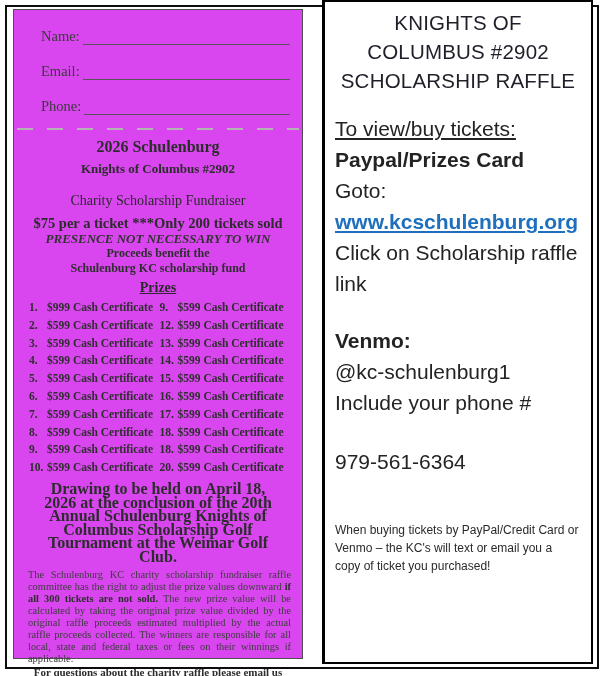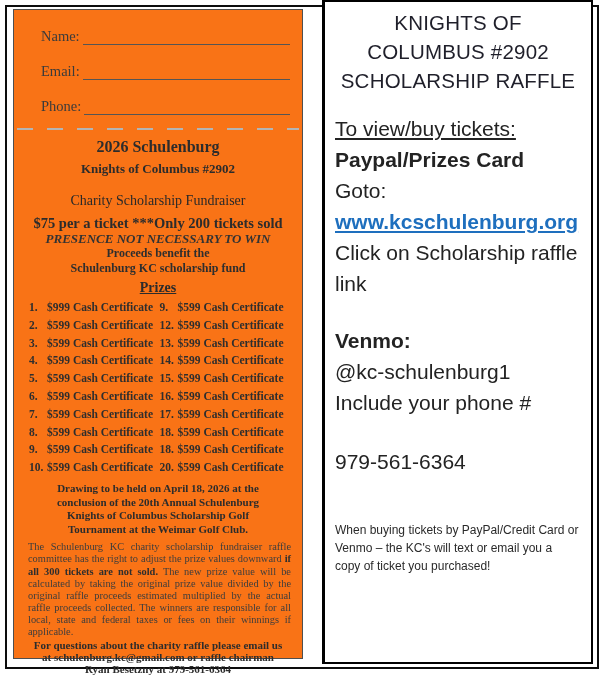--- a/index.html
+++ b/index.html
@@ -4,21 +4,21 @@
 <style>
   * { box-sizing: border-box; margin: 0; padding: 0; }
   html, body { width: 604px; height: 676px; background: #fff; overflow: hidden; }
   body { position: relative; font-family: "Liberation Serif", serif; }
 
   .frame { position: absolute; left: 5px; top: 5px; width: 594px; height: 664px;
            border: 2px solid #0d0d0d; }
 
   
   .ticket { position: absolute; left: 13px; top: 9px; width: 290px; height: 650px;
-            border: 1px solid #4f4f4f; color: #343434; background: #f97316; }
+            border: 1px solid #4f4f4f; color: #343434; background: #d946ef; }
   .stub { padding: 13px 12px 0 27px; }
   .stub-row { display: flex; align-items: flex-end; height: 22px; margin-bottom: 13px;
               font-size: 14.5px; color: #3b3b3b; }
   .stub-row .label { white-space: nowrap; }
   .stub-row .line { flex: 1; border-bottom: 1.5px solid #555; margin-left: 3px; height: 16px; }
 
   .perf { height: 2px; margin: 6px 3px 6px;
           background: repeating-linear-gradient(90deg, #b4b4b4 0 16px, transparent 16px 30px); }
 
   .center { text-align: center; }
@@ -31,21 +31,21 @@
   .t7 { font-size: 12px; font-weight: bold; line-height: 14.5px; color: #2e2e2e; }
   .prizes-title { font-size: 14px; font-weight: bold; text-decoration: underline;
                   line-height: 19px; margin-top: 3px; color: #2b2b2b; }
 
   .prizes { display: flex; justify-content: space-between; padding: 2px 12px 0 15px; }
   .pcol { width: 134px; }
   .prow { display: flex; font-size: 11.5px; font-weight: bold; line-height: 17.8px;
           white-space: nowrap; color: #2e2e2e; }
   .pnum { width: 18px; flex: none; }
 
-  .drawing { font-size: 11px; font-weight: bold; text-align: center; line-height: 13.6px;
+  .drawing { font-size: 16px; font-weight: bold; text-align: center; line-height: 13.6px;
              margin: 5px 26px 0; color: #2c2c2c; }
   .fine { font-size: 10.4px; text-align: justify; line-height: 12.1px;
           margin: 5px 11px 0 14px; color: #3d3d3d; }
   .fine b { color: #2e2e2e; }
   .questions { font-size: 11px; font-weight: bold; text-align: center; line-height: 11.8px;
                margin: 2px 16px 0; color: #2c2c2c; }
 
   
   .info { position: absolute; left: 322px; top: 0; width: 271px; height: 664px;
           border: 2px solid #000; border-left-width: 3px;

